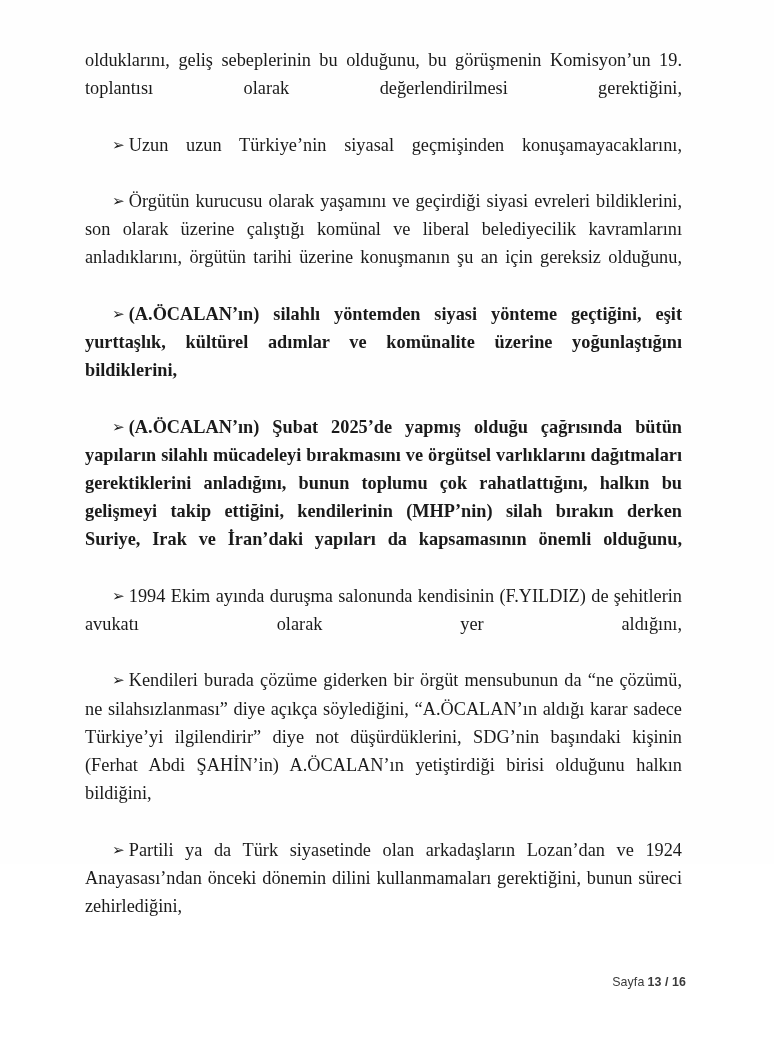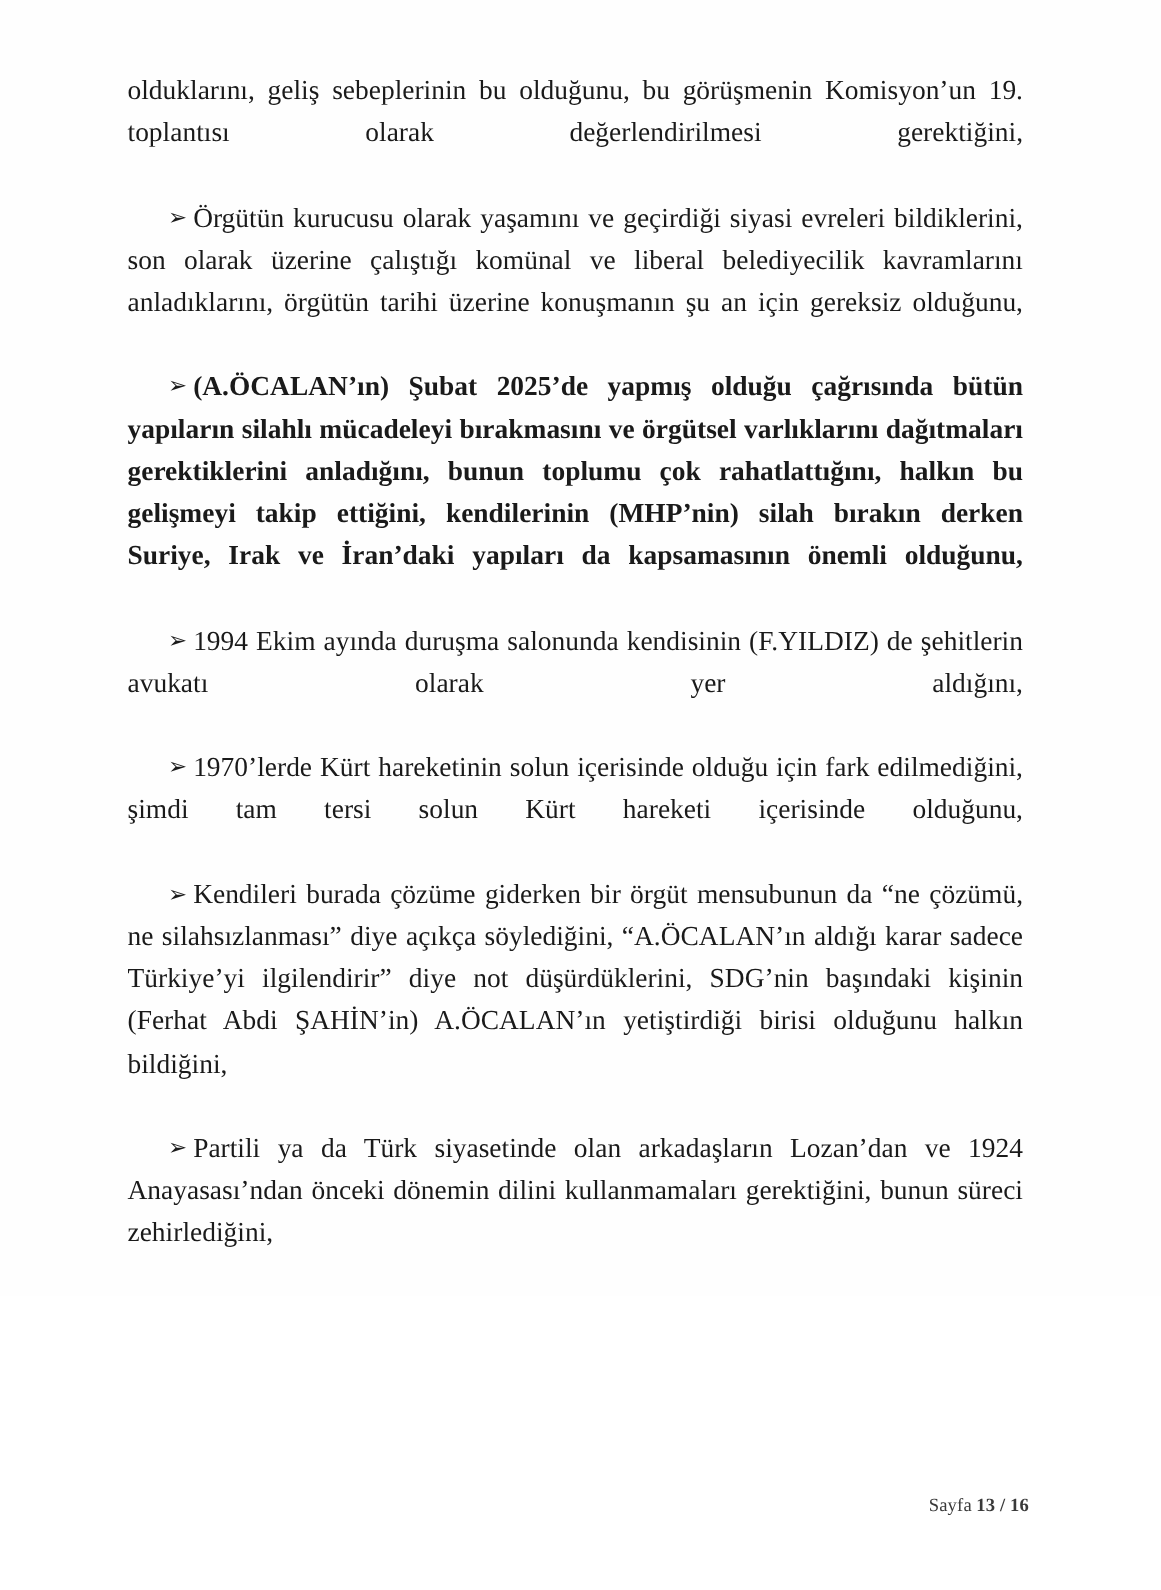--- a/index.html
+++ b/index.html
@@ -78,41 +78,41 @@
   }
 
   
   .footer {
     position: absolute;
     left: 0;
     right: 0;
     top: 975px;
     text-align: right;
     padding-right: 88px;
-    font-family: Liberation Serif, serif;
+    font-family: Liberation Sans, sans-serif;
     font-size: 12.4px;
     color: #3a3a3a;
     letter-spacing: 0.1px;
-    margin-top: 21px;
   }
   .footer .label { font-weight: normal; }
   .footer .nums  { font-weight: bold; margin-left: 3px; }
 </style>
 </head>
 <body>
 
 <div class="page">
 
   <div class="doc-body">
 
   <p class="para plain"><span>olduklarını, geliş sebeplerinin bu olduğunu, bu görüşmenin Komisyon’un 19. toplantısı olarak değerlendirilmesi gerektiğini,</span></p>
+      <p class="para bullet"><span class="bullet-mark">➢</span><span>Uzun uzun Türkiye’nin siyasal geçmişinden konuşamayacaklarını,</span></p>
       <p class="para bullet"><span class="bullet-mark">➢</span><span>Örgütün kurucusu olarak yaşamını ve geçirdiği siyasi evreleri bildiklerini, son olarak üzerine çalıştığı komünal ve liberal belediyecilik kavramlarını anladıklarını,  örgütün tarihi üzerine konuşmanın şu an için gereksiz olduğunu,</span></p>
+      <p class="para bullet bold"><span class="bullet-mark">➢</span><span>(A.ÖCALAN’ın) silahlı yöntemden siyasi yönteme geçtiğini, eşit yurttaşlık, kültürel adımlar ve komünalite üzerine yoğunlaştığını bildiklerini,</span></p>
       <p class="para bullet bold"><span class="bullet-mark">➢</span><span>(A.ÖCALAN’ın) Şubat 2025’de yapmış olduğu çağrısında bütün yapıların silahlı mücadeleyi bırakmasını ve örgütsel varlıklarını dağıtmaları gerektiklerini anladığını, bunun toplumu çok rahatlattığını, halkın bu gelişmeyi takip ettiğini, kendilerinin (MHP’nin) silah bırakın derken Suriye, Irak ve İran’daki yapıları da kapsamasının önemli olduğunu,</span></p>
       <p class="para bullet"><span class="bullet-mark">➢</span><span>1994 Ekim ayında duruşma salonunda kendisinin (F.YILDIZ) de şehitlerin avukatı olarak yer aldığını,</span></p>
-      <p class="para bullet"><span class="bullet-mark">➢</span><span>1970’lerde Kürt hareketinin solun içerisinde olduğu için fark edilmediğini, şimdi tam tersi solun Kürt hareketi içerisinde olduğunu,</span></p>
       <p class="para bullet"><span class="bullet-mark">➢</span><span>Kendileri burada çözüme giderken bir örgüt mensubunun da “ne çözümü, ne silahsızlanması” diye açıkça söylediğini, “A.ÖCALAN’ın aldığı karar sadece Türkiye’yi ilgilendirir” diye not düşürdüklerini, SDG’nin başındaki kişinin (Ferhat Abdi ŞAHİN’in) A.ÖCALAN’ın yetiştirdiği birisi olduğunu halkın bildiğini,</span></p>
       <p class="para bullet"><span class="bullet-mark">➢</span><span>Partili ya da Türk siyasetinde olan arkadaşların Lozan’dan ve 1924 Anayasası’ndan önceki dönemin dilini kullanmamaları gerektiğini, bunun süreci zehirlediğini,</span></p>
     </div>
 
   <div class="footer">
     <span class="label">Sayfa</span><span class="nums">13 / 16</span>
   </div>
 
 </div>
 

